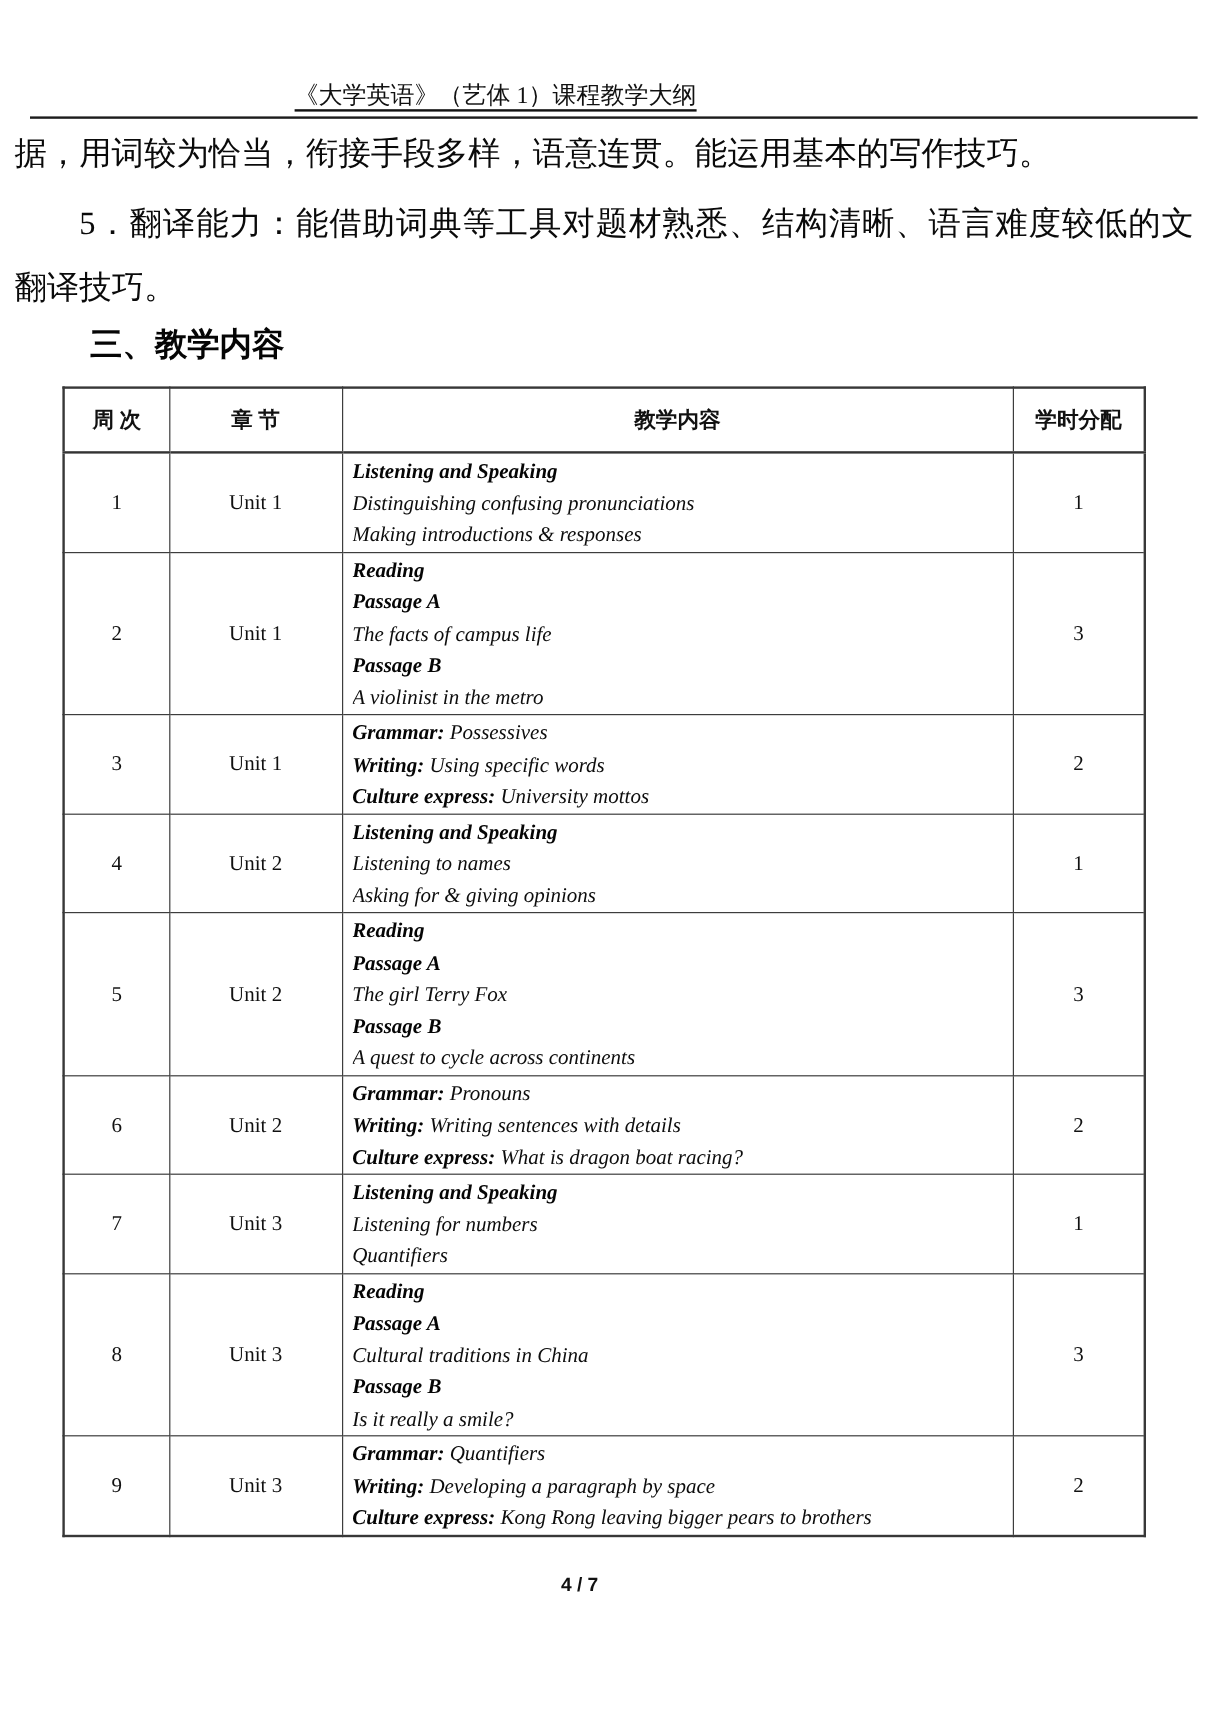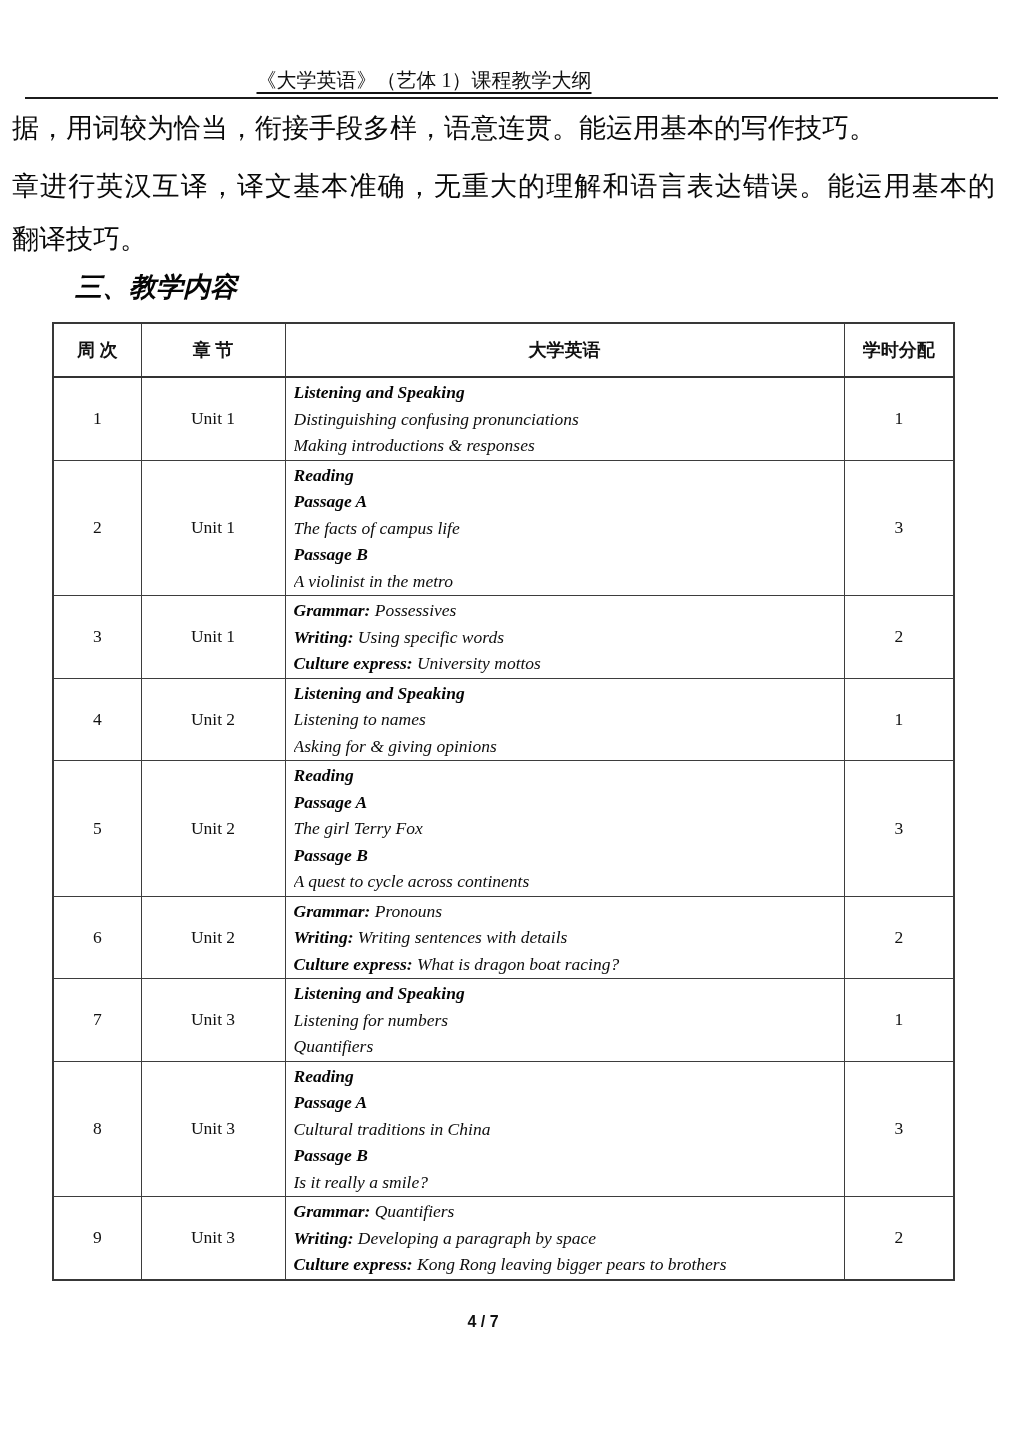--- a/index.html
+++ b/index.html
@@ -1,36 +1,36 @@
 <!DOCTYPE html>
 <html><head>
 <meta charset="utf-8">
 <style>
   html,body{margin:0;padding:0;background:#fff;}
   .page{
     position:relative;width:1024px;height:1447px;background:#ffffff;
     font-family:"Liberation Serif","DejaVu Serif",serif;color:#000;overflow:hidden;
   }
   
-  .doc-header{position:absolute;top:68px;left:0;width:826px;text-align:center;margin-left:11px;}
+  .doc-header{position:absolute;top:68px;left:0;width:826px;text-align:center;}
   .doc-title{
     font-size:20px;line-height:24px;color:#111;
     text-decoration:underline;text-underline-offset:5px;text-decoration-thickness:1.5px;
   }
   .header-rule{position:absolute;top:97px;left:25px;width:973px;border-top:2.5px solid #1c1c1c;}
   
   .body-text{position:absolute;top:102px;left:12px;width:983px;}
   .para{margin:0;font-size:27px;line-height:53px;color:#0a0a0a;}
   .para.cont{text-align:justify;}
   .p5{margin-top:5px;}
   .jline{font-size:27px;line-height:53px;text-align:justify;text-align-last:justify;color:#0a0a0a;}
   .jline.first{text-indent:54px;}
   .jline.last{text-align:center;text-align-last:left;}
   .section-heading{
-    margin:5px 0 12px 63px;font-size:27px;line-height:32px;font-weight:bold;color:#050505;font-style:italic;
+    margin:5px 0 12px 63px;font-size:27px;line-height:32px;font-weight:bold;color:#050505;
   }
   
   .content-table{
     margin:19px 0 0 40px;width:901px;border-collapse:collapse;table-layout:fixed;
     border:2px solid #383838;
   }
   .content-table th,.content-table td{border:1.5px solid #3d3d3d;}
   .content-table thead th{
     height:50px;font-size:18px;font-weight:bold;text-align:center;vertical-align:middle;
     border-bottom:2.5px solid #333;color:#111;
@@ -56,38 +56,38 @@
     <span class="doc-title">《大学英语》（艺体 1）课程教学大纲</span>
   </div>
 
   <div class="header-rule"></div>
 
   <div class="body-text">
 
     <p class="para cont">据，用词较为恰当，衔接手段多样，语意连贯。能运用基本的写作技巧。</p>
 
     <div class="p5">
-      <div class="jline">章进行英汉互译，译文基本准确，无重大的理解和语言表达错误。能运用基本的</div>
+      <div class="jline first">5．翻译能力：能借助词典等工具对题材熟悉、结构清晰、语言难度较低的文</div>
       <div class="jline last">翻译技巧。</div>
     </div>
 
     <h2 class="section-heading">三、教学内容</h2>
 
     <table class="content-table">
       <colgroup>
         <col style="width:88px">
         <col style="width:144px">
         <col style="width:559px">
         <col style="width:110px">
       </colgroup>
       <thead>
         <tr>
           <th>周 次</th>
           <th>章 节</th>
-          <th>大学英语</th>
+          <th>教学内容</th>
           <th>学时分配</th>
         </tr>
       </thead>
       <tbody>
           <tr>
             <td class="c-week">1</td>
             <td class="c-unit">Unit 1</td>
             <td class="c-content">
               <div class="cl"><strong>Listening and Speaking</strong></div>
               <div class="cl"><span>Distinguishing confusing pronunciations</span></div>

